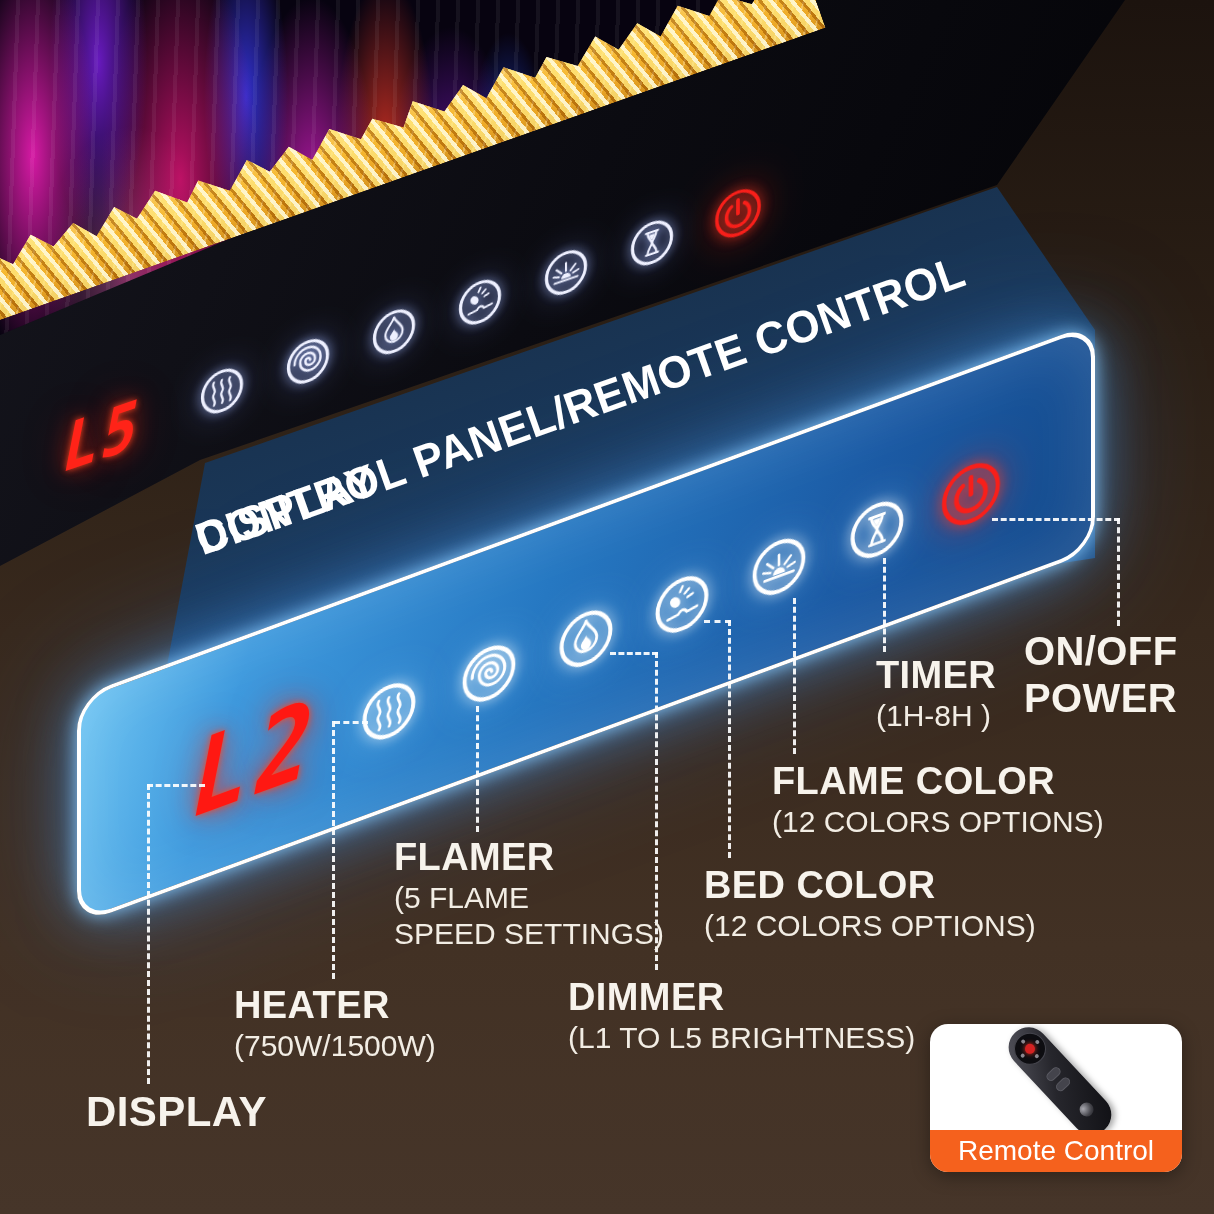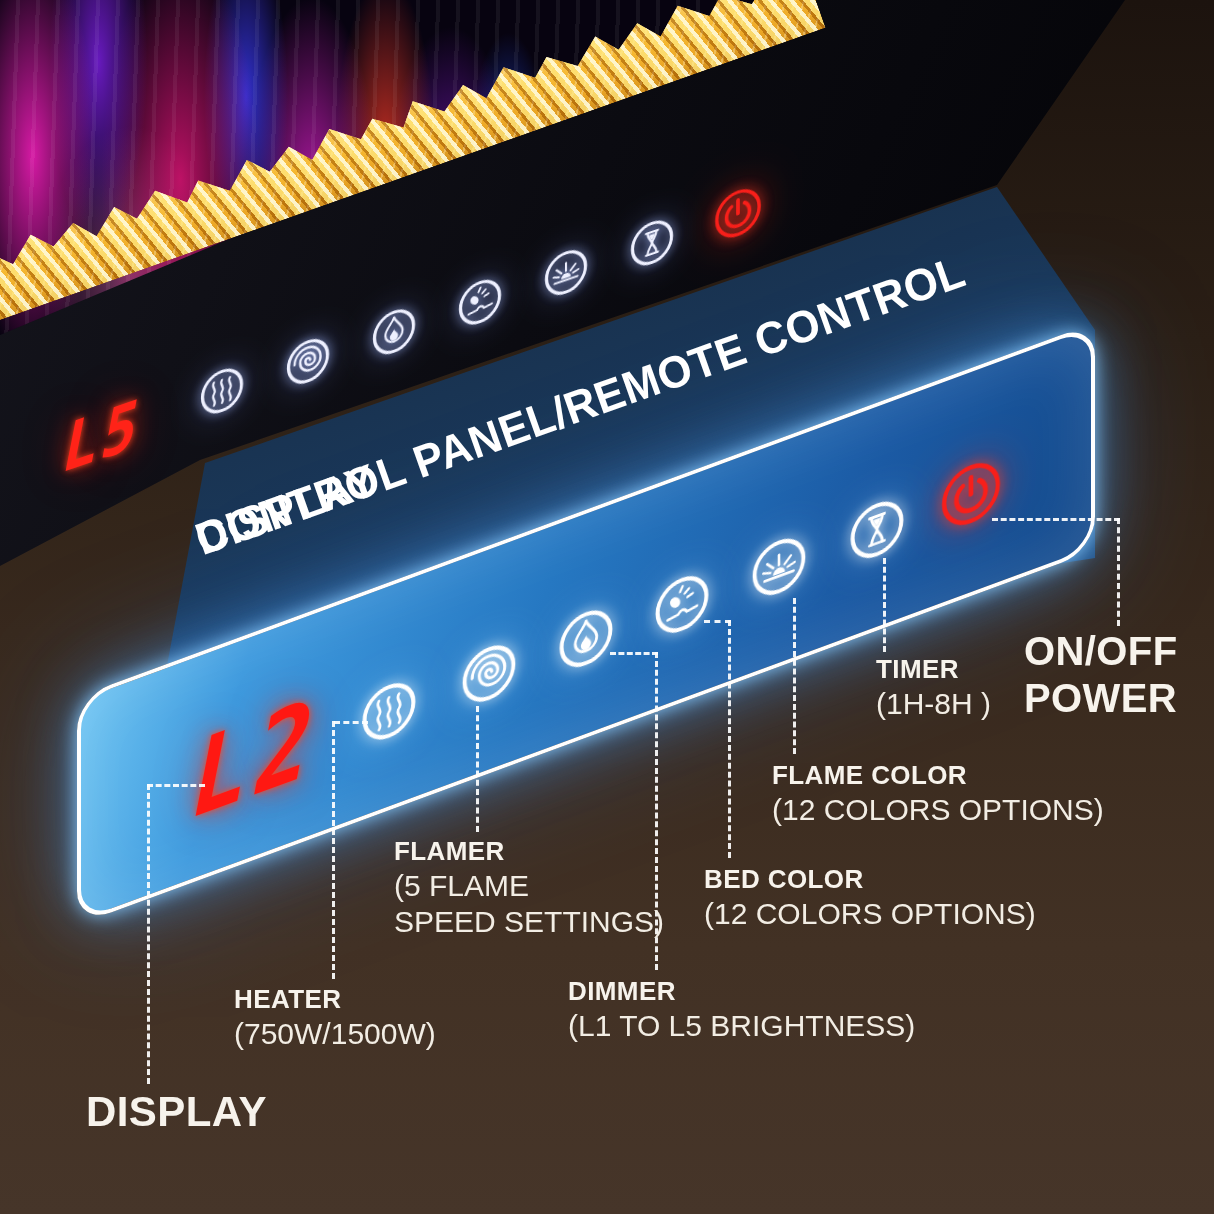--- a/index.html
+++ b/index.html
@@ -85,21 +85,21 @@
   .k2h{left:334px;top:721px;width:34px}.k2v{left:332px;top:721px;height:258px}
   .k3v{left:476px;top:706px;height:126px}
   .k4h{left:610px;top:652px;width:48px}.k4v{left:655px;top:652px;height:318px}
   .k5h{left:704px;top:620px;width:27px}.k5v{left:728px;top:620px;height:238px}
   .k6v{left:793px;top:598px;height:156px}
   .k7v{left:883px;top:558px;height:94px}
   .k8h{left:992px;top:518px;width:128px}.k8v{left:1117px;top:518px;height:108px}
 
   
   .co{z-index:10;color:#f7f3ec;}
-  .co-t{position:static;display:block;font-weight:bold;font-size:26px;letter-spacing:.4px;}
+  .co-t{position:static;display:block;font-weight:bold;font-size:38px;letter-spacing:.4px;}
   .co-s{position:static;display:block;font-size:30px;margin-top:2px;color:#f2ede4;}
   .lb-display{left:86px;top:1088px}.lb-display .co-t{font-size:42px}
   .lb-heater{left:234px;top:984px}
   .lb-flamer{left:394px;top:836px}.lb-flamer .co-s{}
   .lb-dimmer{left:568px;top:976px}
   .lb-bed{left:704px;top:864px}
   .lb-flamecolor{left:772px;top:760px}
   .lb-timer{left:876px;top:654px}
   .lb-power{left:1024px;top:628px}.lb-power .co-t{line-height:1.18;font-size:40px}
 
@@ -316,14 +316,29 @@
   </div>
   <div class="co lb-timer">
     <span class="co-t">TIMER</span>
     <span class="co-s">(1H-8H )</span>
   </div>
   <div class="co lb-power">
     <span class="co-t">ON/OFF</span>
     <span class="co-t">POWER</span>
   </div>
 
+  <div class="remote-box">
+    <div class="remote">
+      <div class="dpad">
+        <span class="dot dn"></span>
+        <span class="dot ds"></span>
+        <span class="dot de"></span>
+        <span class="dot dw"></span>
+        <span class="dc"></span>
+      </div>
+      <span class="rb rb1"></span>
+      <span class="rb rb2"></span>
+      <span class="nub"></span>
+    </div>
+    <div class="remote-bar">Remote Control</div>
+  </div>
 
 </div>
 
 </body></html>

